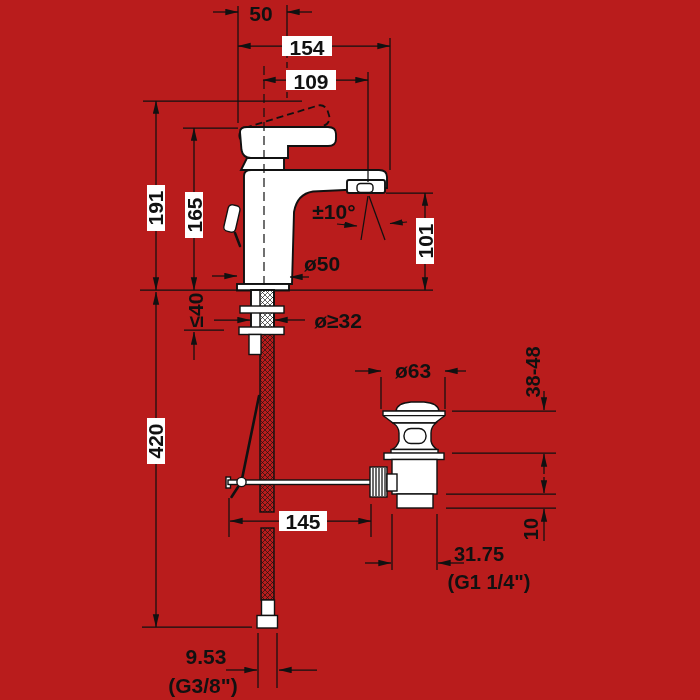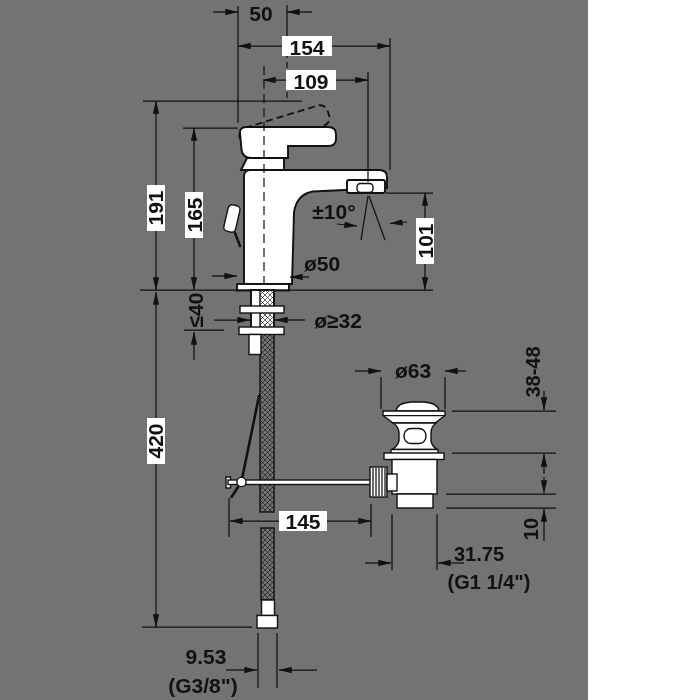--- a/index.html
+++ b/index.html
@@ -1,16 +1,16 @@
 <!DOCTYPE html>
 <html><head>
 <meta charset="utf-8">
 <style>
   html,body{margin:0;padding:0;background:#fff;}
-  #stage{position:relative;width:588px;height:700px;background:#737373;overflow:hidden;
+  #stage{position:relative;width:700px;height:700px;background:#b91c1c;overflow:hidden;
          font-family:"Liberation Sans",sans-serif;}
   svg{position:absolute;left:0;top:0;}
   svg text{font-family:"Liberation Sans","DejaVu Sans",sans-serif;font-weight:bold;
            fill:#111;text-anchor:middle;dominant-baseline:central;}
   .dimtxt{font-size:21px;}
   .dimtxt-s{font-size:20px;}
   .thin{stroke:#111;stroke-width:1.25;fill:none;}
   .dash{stroke:#111;stroke-width:1.25;fill:none;stroke-dasharray:6 4;}
   .cline{stroke:#111;stroke-width:1.2;fill:none;stroke-dasharray:9 5;}
   .dim{stroke:#111;stroke-width:1.25;fill:none;}

